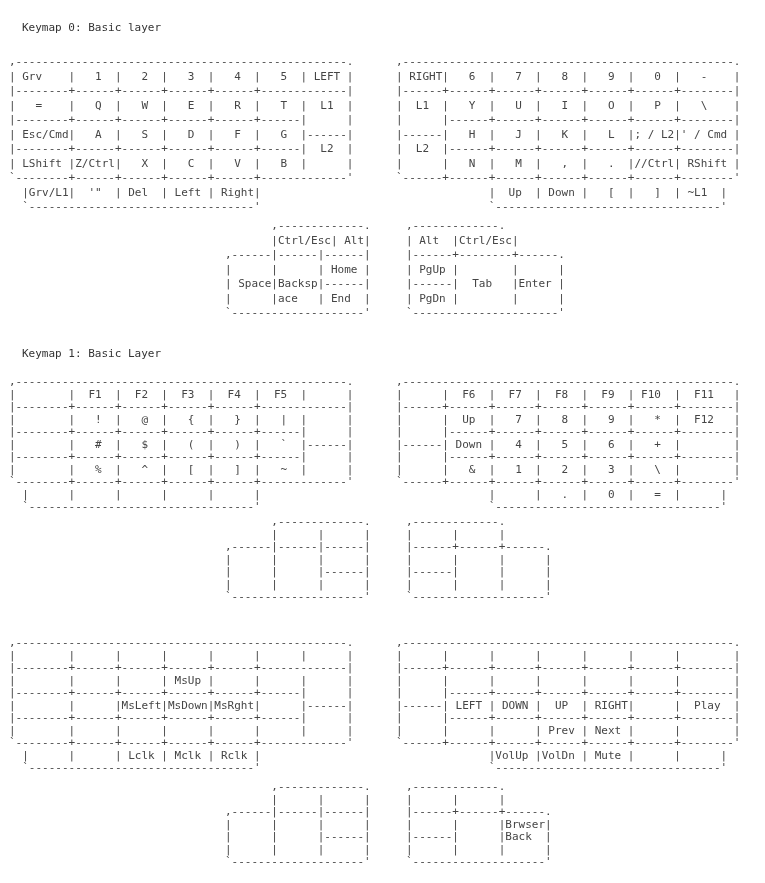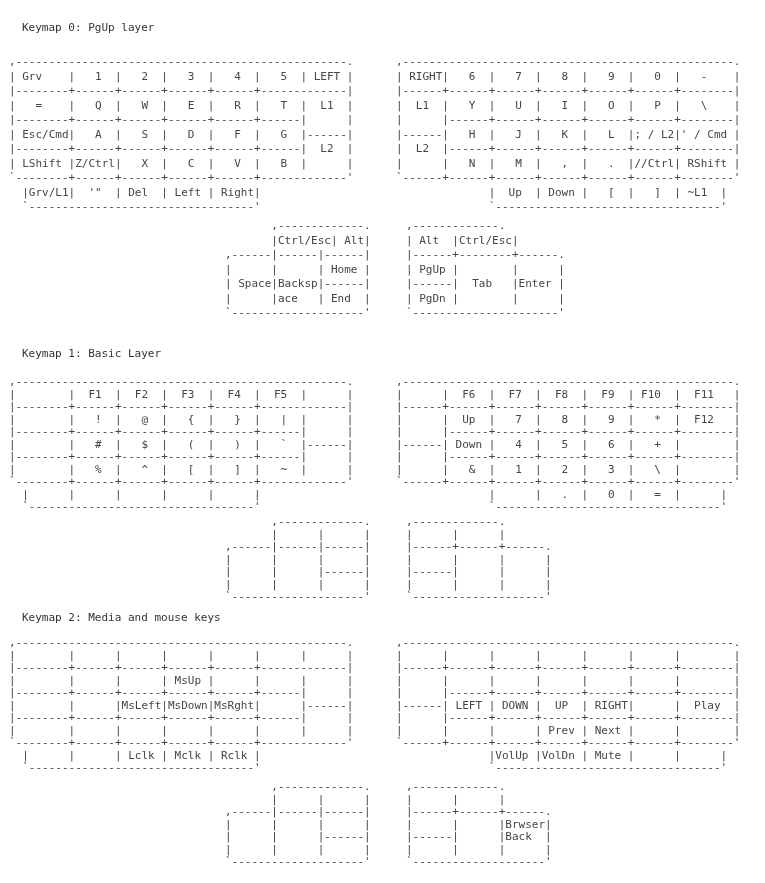--- a/index.html
+++ b/index.html
@@ -33,21 +33,21 @@
   }
   pre.lh-k0 { line-height: 14.5px; }
   pre.lh-k1 { line-height: 12.5px; }
   pre.lh-k2 { line-height: 12.5px; }
 </style>
 </head>
 <body>
 
 <div class="page">
 
-  <div class="layer-title" style="left:22px; top:21px">Keymap 0: PgUp layer</div>
+  <div class="layer-title" style="left:22px; top:21px">Keymap 0: Basic layer</div>
   <pre class="ascii lh-k0" style="left:9px; top:55px">,--------------------------------------------------.
 | Grv    |   1  |   2  |   3  |   4  |   5  | LEFT |
 |--------+------+------+------+------+-------------|
 |   =    |   Q  |   W  |   E  |   R  |   T  |  L1  |
 |--------+------+------+------+------+------|      |
 | Esc/Cmd|   A  |   S  |   D  |   F  |   G  |------|
 |--------+------+------+------+------+------|  L2  |
 | LShift |Z/Ctrl|   X  |   C  |   V  |   B  |      |
 `--------+------+------+------+------+-------------'
   |Grv/L1|  '"  | Del  | Left | Right|
@@ -109,21 +109,20 @@
 |      |      |      |
 `--------------------'</pre>
   <pre class="ascii lh-k1" style="left:406px; top:516px">,-------------.
 |      |      |
 |------+------+------.
 |      |      |      |
 |------|      |      |
 |      |      |      |
 `--------------------'</pre>
 
-  <div class="layer-title" style="left:22px; top:611px">Keymap 2: Media and mouse keys</div>
   <pre class="ascii lh-k2" style="left:9px; top:637px">,--------------------------------------------------.
 |        |      |      |      |      |      |      |
 |--------+------+------+------+------+-------------|
 |        |      |      | MsUp |      |      |      |
 |--------+------+------+------+------+------|      |
 |        |      |MsLeft|MsDown|MsRght|      |------|
 |--------+------+------+------+------+------|      |
 |        |      |      |      |      |      |      |
 `--------+------+------+------+------+-------------'
   |      |      | Lclk | Mclk | Rclk |

